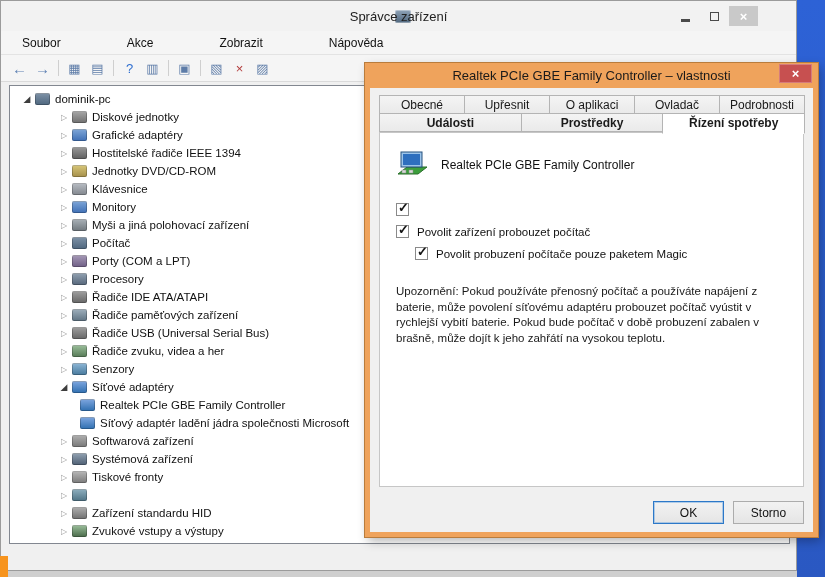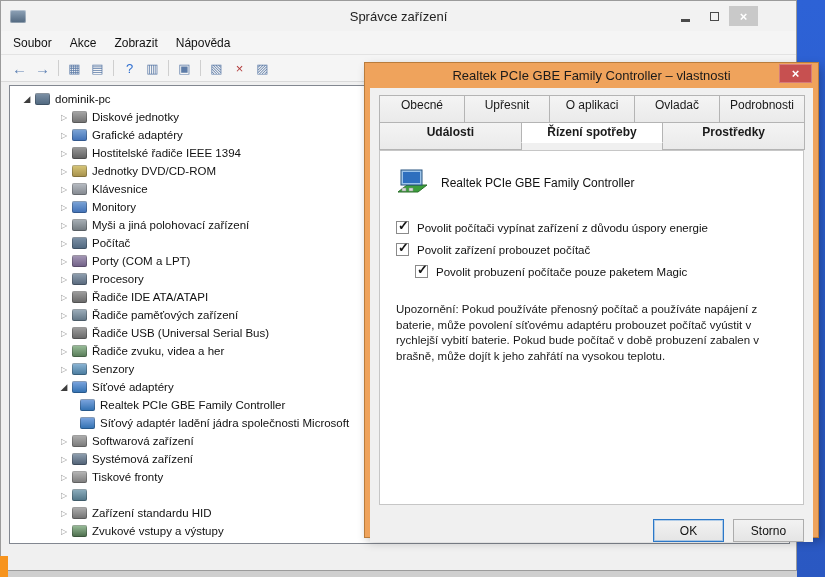--- a/index.html
+++ b/index.html
@@ -9,32 +9,32 @@
 
   
   .desktop-blue { position:absolute; left:797px; top:0; width:28px; height:577px;
                   background:linear-gradient(180deg, var(--desktop-blue,#2d62d6), #2a58c2); z-index:1; }
   .desktop-orange { position:absolute; left:0; top:556px; width:8px; height:21px;
                     background:var(--desktop-orange,#f7941e); z-index:6; }
 
   
   .main-window { position:absolute; left:0; top:0; width:797px; height:571px;
                  background:#f0f0f0; border:1px solid #9b9b9b; z-index:2; }
-  .titlebar { position:relative; height:30px; background:#f2f2f2; display:flex; align-items:center; }
+  .titlebar { position:relative; height:30px; background:#f2f2f2; display:flex; align-items:center;justify-content:center; }
   .app-icon { width:16px; height:13px; margin-left:9px; border-radius:2px;
               background:linear-gradient(#8fa3b8,#50677e);
               box-shadow:inset 0 0 0 1px rgba(255,255,255,.35); }
   .win-title { position:absolute; left:0; right:0; text-align:center; font-size:13px; color:#222; }
   .win-controls { position:absolute; right:38px; top:5px; display:flex; }
   .wc { width:29px; height:20px; display:flex; align-items:center; justify-content:center; color:#333; }
   .wc-min { width:9px; height:3px; background:#4a4a4a; margin-top:9px; }
   .wc-max { width:9px; height:9px; border:1px solid #4a4a4a; }
   .wc-close { background:#c9c9c9; color:#fff; font-size:13px; font-weight:bold; }
 
-  .menubar { height:23px; display:flex; align-items:center; padding-left:3px; background:#f5f5f5; font-size:12px; }
+  .menubar { height:23px; display:flex; align-items:center; padding-left:12px; background:#f5f5f5; font-size:12px;gap:48px; }
   .menu-item { padding:3px 9px; color:#111; }
   .toolbar { height:28px; display:flex; align-items:center; padding-left:7px; background:#f5f5f5;
              border-top:1px solid #e3e3e3; border-bottom:1px solid #dadada; }
   .tb-icon { width:21px; height:19px; display:flex; align-items:center; justify-content:center;
              font-size:13px; margin:0 1px; }
   .tb-sep { width:1px; height:16px; background:#cfcfcf; margin:0 4px; }
 
   .tree-area { position:absolute; left:8px; top:84px; width:781px; height:459px;
                background:#fff; border:1px solid #828790; padding-top:4px;
                font-size:11.5px; overflow:hidden; }
@@ -53,21 +53,21 @@
             padding:0 5px 5px; display:flex; flex-direction:column; z-index:10; }
   .dlg-titlebar { position:relative; height:25px; flex:0 0 25px; display:flex; align-items:center; justify-content:center; }
   .dlg-title { font-size:13px; color:#1a1a1a; }
   .dlg-close { position:absolute; top:1px; right:1px; width:33px; height:19px;
                background:var(--dialog-close-red,#c75050); color:#fff;
                display:flex; align-items:center; justify-content:center; font-size:13px; font-weight:bold;
                box-shadow:inset 0 0 0 1px rgba(255,255,255,.25); }
   .dlg-body { flex:1; background:#f0f0f0; padding:7px 9px 0; display:flex; flex-direction:column; }
 
   .tab-row { display:flex; }
-  .tab { flex:1; height:28px; line-height:18px; text-align:center; font-size:12px; color:#1a1a1a;
+  .tab { flex:1; height:19px; line-height:18px; text-align:center; font-size:12px; color:#1a1a1a;
          background:linear-gradient(#f4f4f4,#eaeaea); border:1px solid #b4b4b4;
          margin-right:-1px; position:relative; z-index:2; }
   .tab-row.second .tab { margin-top:-1px;font-weight:bold; }
   .tab.active { background:#fff; border-bottom:1px solid #fff; height:21px; margin-bottom:-2px; z-index:4; }
 
   .panel { position:relative; z-index:1; background:#fff; border:1px solid #c6c6c6;
            height:355px; padding:16px 15px 0; }
   .dev-header { display:flex; align-items:center; gap:11px; margin:2px 0 24px 1px; font-size:12px; color:#111; }
   .cb-row { display:flex; align-items:center; margin:0 0 9px 1px; font-size:11.5px; color:#111; }
   .cb-row.indent { margin-left:20px; }
@@ -262,40 +262,39 @@
     <div class="dlg-body">
       <div class="tab-row">
           <div class="tab">Obecné</div>
           <div class="tab">Upřesnit</div>
           <div class="tab">O aplikaci</div>
           <div class="tab">Ovladač</div>
           <div class="tab">Podrobnosti</div>
         </div>
       <div class="tab-row second">
           <div class="tab">Události</div>
+          <div class="tab">Prostředky</div>
           <div class="tab active">Řízení spotřeby</div>
-          <div class="tab">Prostředky</div>
         </div>
       <div class="panel">
         <div class="dev-header">
           <svg width="34" height="28" viewBox="0 0 34 28">
             <polygon points="2,23 22,23 31,16 11,16" fill="#3c9e3c" stroke="#2a6f2a" stroke-width="1"></polygon>
             <rect x="5" y="1" width="21" height="15" fill="#9cc4ea" stroke="#27527e" stroke-width="1"></rect>
             <rect x="7" y="3" width="17" height="11" fill="#2e6fbe"></rect>
             <rect x="6" y="19" width="4" height="3" fill="#d9d9d9" stroke="#8a8a8a" stroke-width="0.5"></rect>
             <rect x="13" y="19" width="4" height="3" fill="#d9d9d9" stroke="#8a8a8a" stroke-width="0.5"></rect>
           </svg>
           <span>Realtek PCIe GBE Family Controller</span>
         </div>
         <div>
             <div class="cb-row">
               <span class="cb-box">
                 <span class="cb-check">✓</span>
               </span>
-              <span>Povolit počítači vypínat zařízení z důvodu úspory energie</span>
             </div>
             <div class="cb-row">
               <span class="cb-box">
                 <span class="cb-check">✓</span>
               </span>
               <span>Povolit zařízení probouzet počítač</span>
             </div>
             <div class="cb-row indent">
               <span class="cb-box">
                 <span class="cb-check">✓</span>

